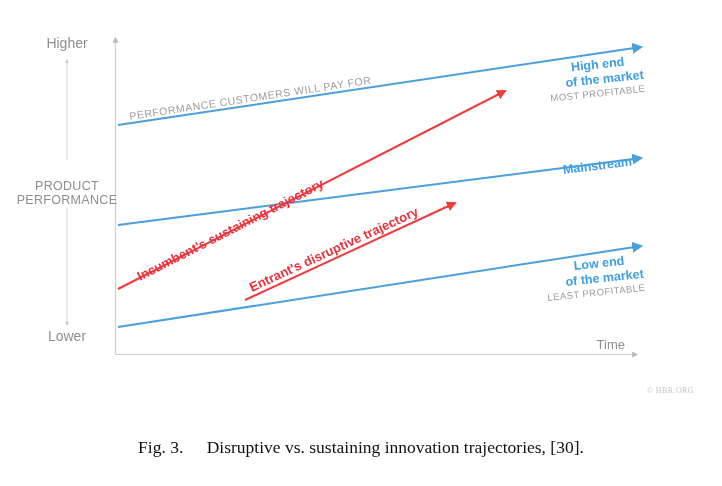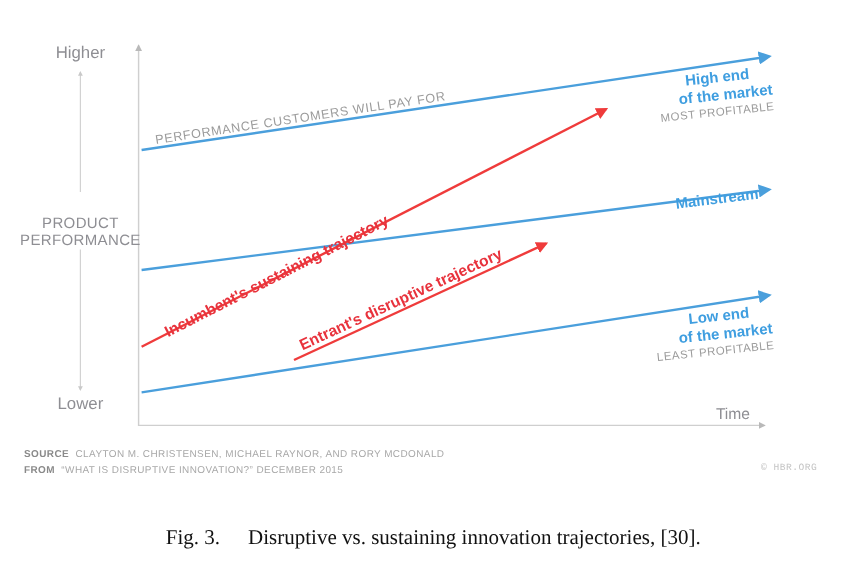--- a/index.html
+++ b/index.html
@@ -73,26 +73,26 @@
     line-height: 13px;
     font-family: "Liberation Sans", sans-serif;
     white-space: nowrap;
   }
   .src-key {
     font-weight: bold;
     color: #8a8a8a;
   }
   .credit {
     position: absolute;
-    right: 41px;
+    right: 28px;
     top: 386px;
     font-size: 8px;
     letter-spacing: 0.4px;
     color: #c4c4c4;
-    font-family: Liberation Mono, monospace;
+    font-family: Liberation Serif, serif;
   }
   .caption {
     position: absolute;
     left: 0;
     top: 437px;
     width: 722px;
     text-align: center;
     font-family: "Liberation Serif", serif;
     font-size: 17.5px;
     color: #111111;
@@ -159,30 +159,20 @@
       <text class="blue-bold" x="625" y="272" text-anchor="end">Low end</text>
       <text class="blue-bold" x="643" y="287" text-anchor="end">of the market</text>
       <text class="gray-sub" x="643" y="300" text-anchor="end">LEAST PROFITABLE</text>
     </g>
 
     <text class="red-bold" x="140" y="281" transform="rotate(-27.1 140 281)">Incumbent's sustaining trajectory</text>
 
     <text class="red-bold" x="252" y="292" transform="rotate(-24.8 252 292)">Entrant's disruptive trajectory</text>
   </svg>
 
-  <div class="src-block">
-    <div>
-      <span class="src-key">SOURCE</span>
-      &nbsp;<span>CLAYTON M. CHRISTENSEN, MICHAEL RAYNOR, AND RORY MCDONALD</span>
-    </div>
-    <div>
-      <span class="src-key">FROM</span>
-      &nbsp;<span>“WHAT IS DISRUPTIVE INNOVATION?” DECEMBER 2015</span>
-    </div>
-  </div>
 
   <div class="credit">© HBR.ORG</div>
 
   <div class="caption">
     <span class="capnum">Fig. 3.</span>
     <span>Disruptive vs. sustaining innovation trajectories, [30].</span>
   </div>
 
 </div>
 

